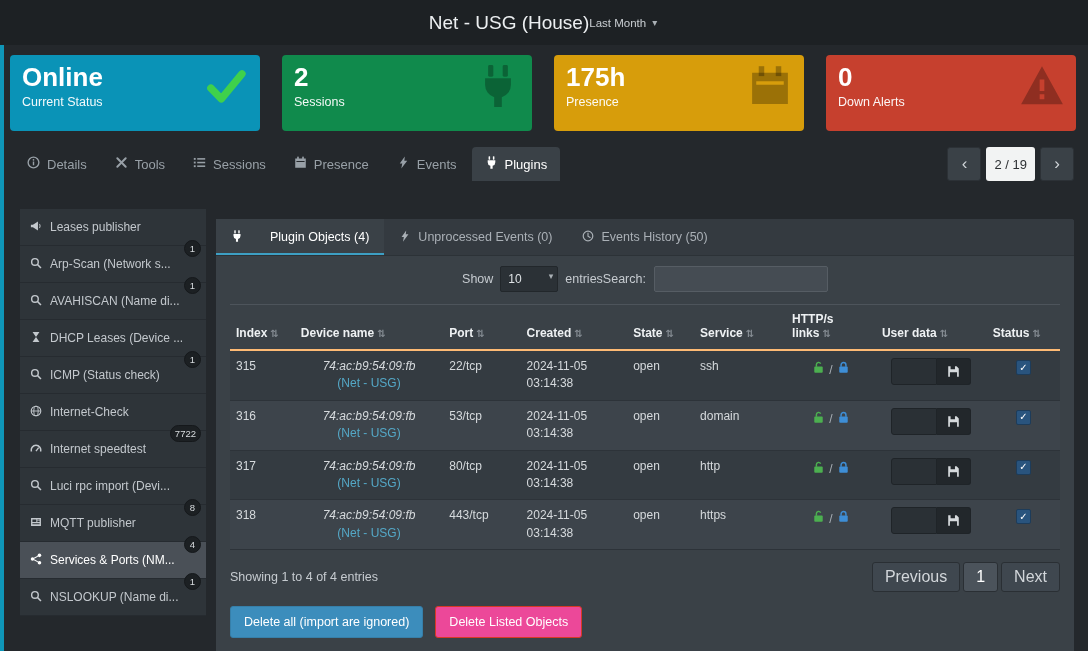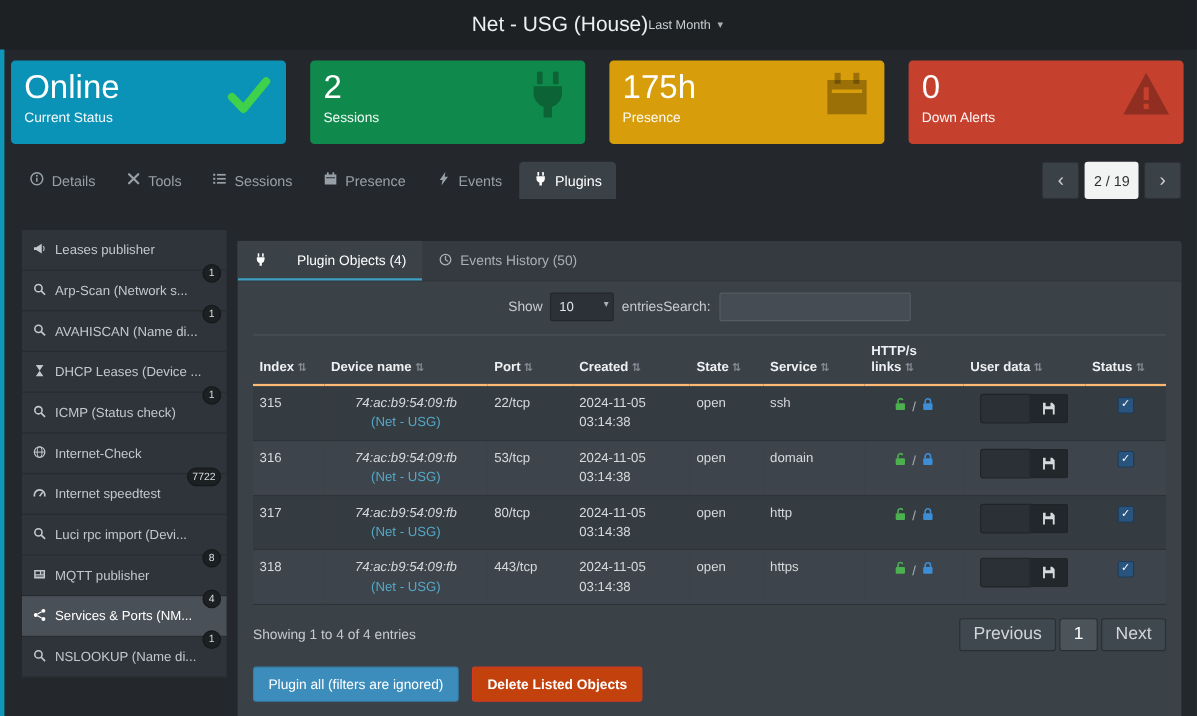--- a/index.html
+++ b/index.html
@@ -14,21 +14,21 @@
 
   
   .topbar { height:45px; background:#1d2124; display:flex; align-items:center; justify-content:center; padding:0 16px 0 14px; }
   .page-title { font-size:19px; font-weight:500; color:#eceff1; }
   .period { font-size:11.5px; color:#c9ced2; display:flex; align-items:center; gap:6px; cursor:pointer; }
   .period .caret { font-size:10px; color:#aab0b5; }
 
   
   .cards { display:flex; gap:22px; margin:10px 12px 0 10px; }
   .card { flex:1; height:76px; border-radius:4px; position:relative; padding:7px 12px; color:#fff; overflow:hidden; }
-  .card .value { font-size:30px; font-weight:normal; line-height:1.2; }
+  .card .value { font-size:26px; font-weight:bold; line-height:1.2; }
   .card .label { font-size:12.5px; opacity:.95; margin-top:2px; }
   .cicon { position:absolute; right:12px; top:9px; width:44px; height:44px; }
   .cicon svg { width:44px; height:44px; }
   .ic-dark { color:rgba(0,0,0,0.28); }
   .ic-green { color:#3fd14b; }
 
   
   .tabsrow { display:flex; align-items:center; margin:16px 14px 0 14px; }
   .tabs { display:flex; gap:2px; flex:1; }
   .tab { display:flex; align-items:center; gap:7px; padding:9px 13px; font-size:13px; color:#98a0a7; border-radius:4px 4px 0 0; cursor:pointer; }
@@ -86,21 +86,21 @@
   .cbx .ck { color:#fff; font-size:10px; line-height:1; }
 
   .tfoot { display:flex; justify-content:space-between; align-items:center; padding:12px 14px 0; font-size:12.5px; color:#c6cbd0; }
   .pgn { display:flex; gap:3px; }
   .pbtn2 { height:30px; padding:0 12px; background:#3f474f; border:1px solid #2a2f34; color:#d2d6da; font-size:16px; display:flex; align-items:center; border-radius:3px; cursor:pointer; font-family:inherit; }
   .pbtn2.cur { background:#4b535b; color:#fff; }
 
   .actions { display:flex; gap:12px; padding:14px 14px 0; }
   .abtn { color:#fff; font-size:12.5px; padding:8px 13px; border-radius:3px; cursor:pointer; font-family:inherit; }
   .btn-blue { background:#3c8dbc; border:1px solid #367fa9; }
-  .btn-red  { background:#c2410c; border:1px solid #d73925;font-weight:bold; }
+  .btn-red  { background:#ec4899; border:1px solid #d73925; }
 
   .note { padding:13px 14px 0; font-size:12px; color:#c3c8cd; }
 </style>
 </head>
 <body>
 
 <svg width="0" height="0" style="position:absolute" aria-hidden="true">
  <defs>
   <symbol id="i-info" viewBox="0 0 16 16">
         <circle cx="8" cy="8" r="6.6" fill="none" stroke="currentColor" stroke-width="1.7"></circle>
@@ -365,20 +365,26 @@
       </div>
   </div>
 
   <div class="panel">
     <div class="subtabs">
       <div class="stab active">
           <span><svg>
               <use href="#i-plug"></use>
             </svg></span>
           <span>Plugin Objects (4)</span>
+        </div>
+      <div class="stab">
+          <span><svg>
+              <use href="#i-bolt"></use>
+            </svg></span>
+          <span>Unprocessed Events (0)</span>
         </div>
       <div class="stab">
           <span><svg>
               <use href="#i-clock"></use>
             </svg></span>
           <span>Events History (50)</span>
         </div>
     </div>
 
     <div class="controls">
@@ -565,21 +571,21 @@
     <div class="tfoot">
       <span>Showing 1 to 4 of 4 entries</span>
       <div class="pgn">
         <button class="pbtn2">Previous</button>
         <button class="pbtn2 cur">1</button>
         <button class="pbtn2">Next</button>
       </div>
     </div>
 
     <div class="actions">
-      <button class="abtn btn-blue">Plugin all (filters are ignored)</button>
+      <button class="abtn btn-blue">Delete all (import are ignored)</button>
       <button class="abtn btn-red">Delete Listed Objects</button>
     </div>
 
     <div class="note">
       
       
     </div>
   </div>
 </div>
 

